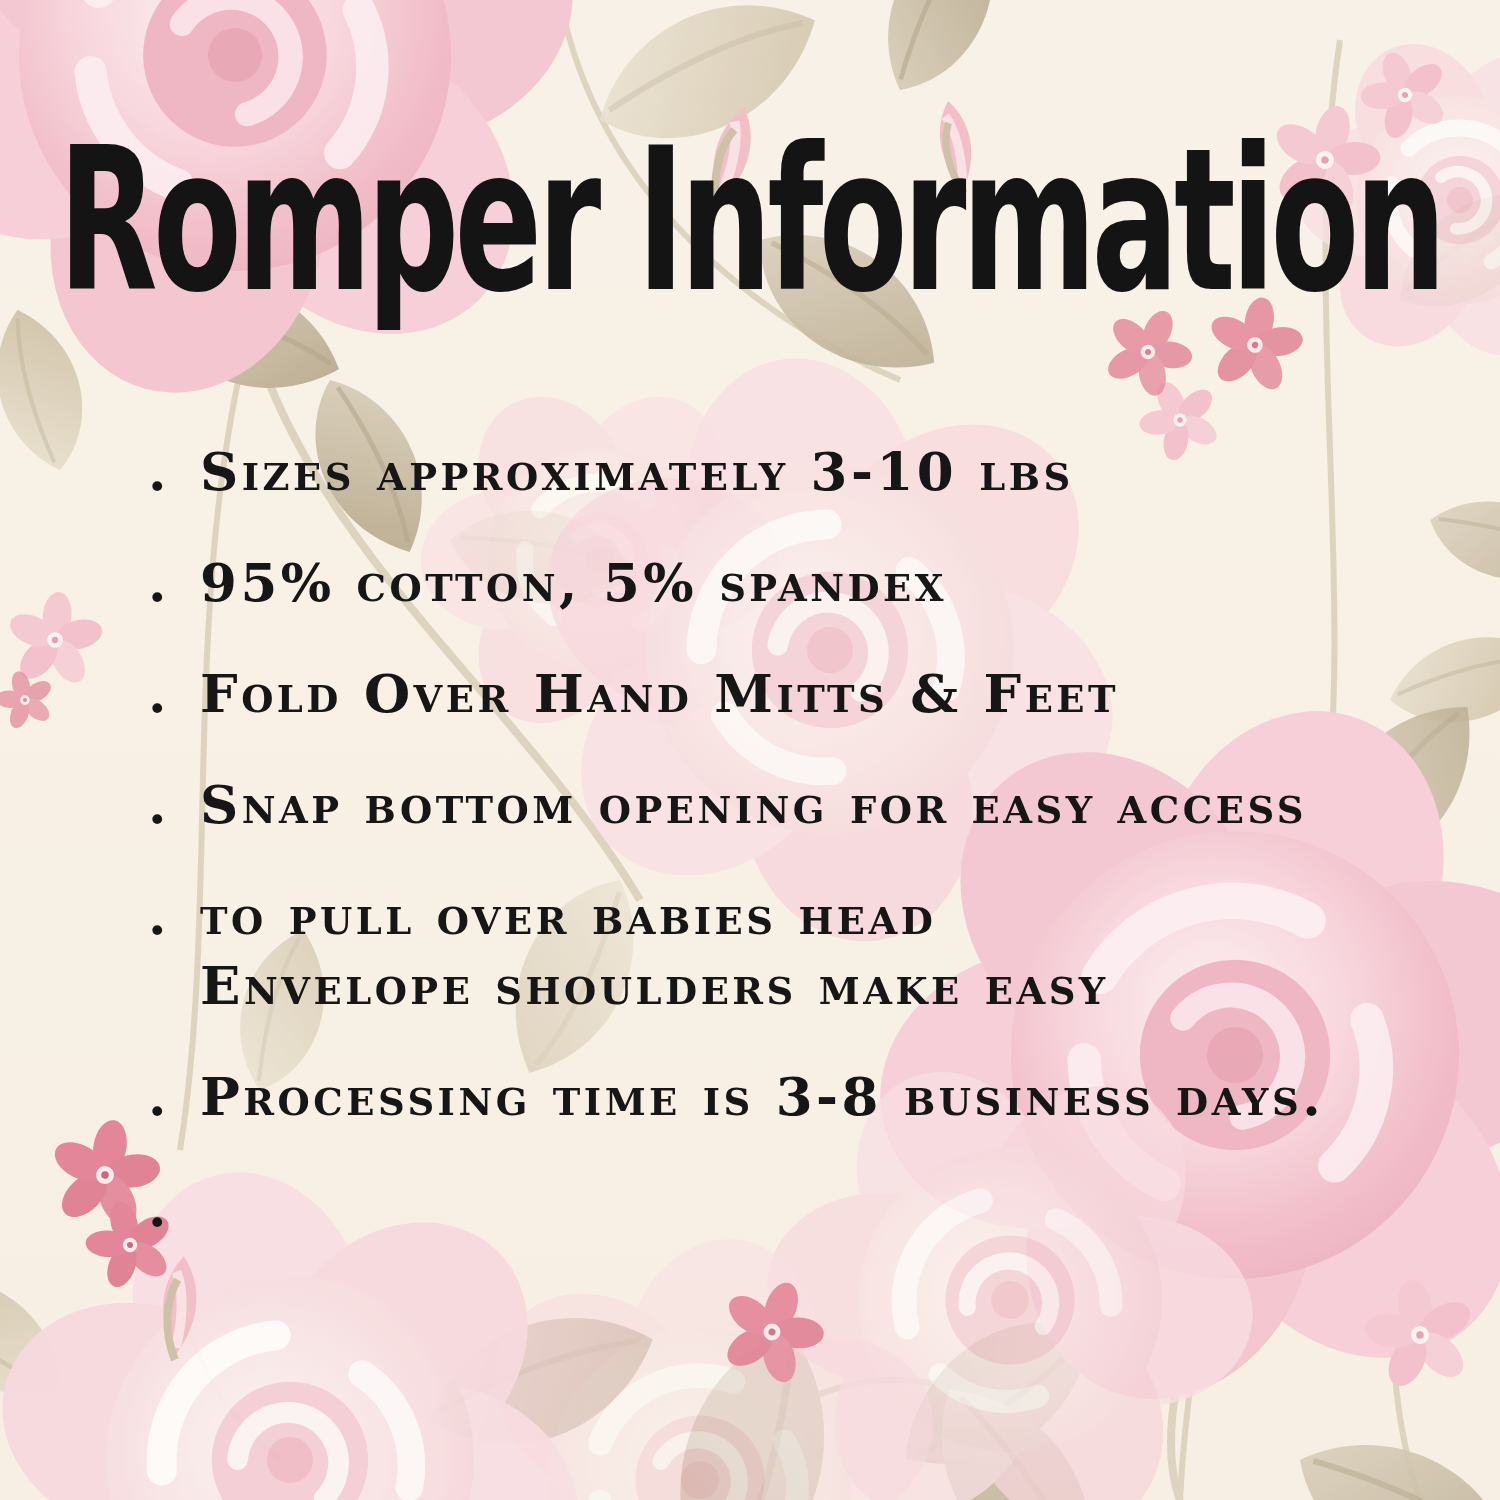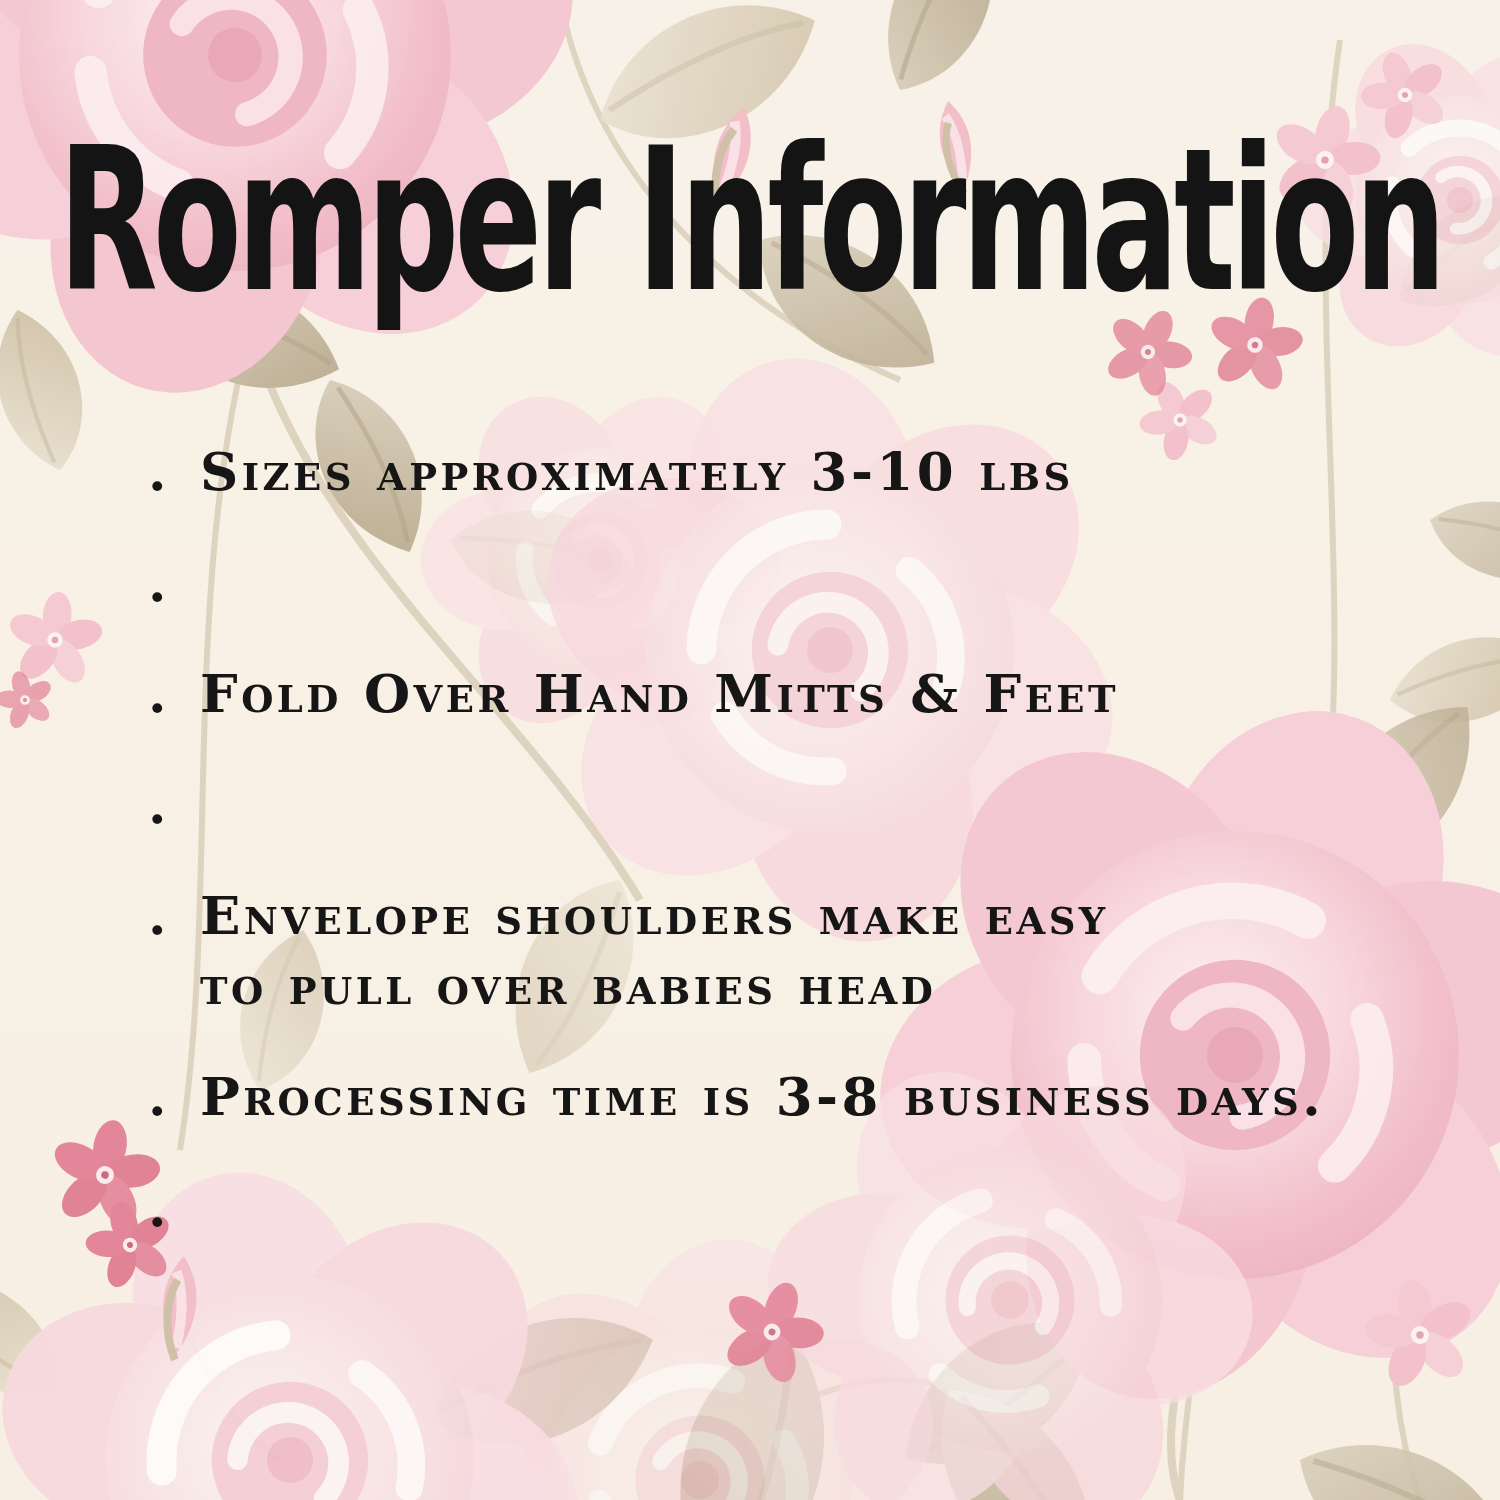--- a/index.html
+++ b/index.html
@@ -219,38 +219,44 @@
   <ul class="info-list">
     <li class="bullet">
       <span class="dot">.</span>
       <span class="lines">
           <div class="line">Sizes approximately 3-10 lbs</div>
         </span>
     </li>
 
     <li class="bullet">
       <span class="dot">.</span>
+      <span class="lines">
+          <div class="line">95% cotton, 5% spandex</div>
+        </span>
     </li>
 
     <li class="bullet">
       <span class="dot">.</span>
       <span class="lines">
           <div class="line">Fold Over Hand Mitts &amp; Feet</div>
         </span>
     </li>
 
     <li class="bullet">
       <span class="dot">.</span>
-    </li>
-
-    <li class="bullet">
-      <span class="dot">.</span>
-      <span class="lines">
+      <span class="lines">
+          <div class="line">Snap bottom opening for easy access</div>
+        </span>
+    </li>
+
+    <li class="bullet">
+      <span class="dot">.</span>
+      <span class="lines">
+          <div class="line">to pull over babies head</div>
           <div class="line">Envelope shoulders make easy</div>
-          <div class="line">to pull over babies head</div>
         </span>
     </li>
 
     <li class="bullet">
       <span class="dot">.</span>
       <span class="lines">
           <div class="line">Processing time is 3-8 business days.</div>
         </span>
     </li>
 

